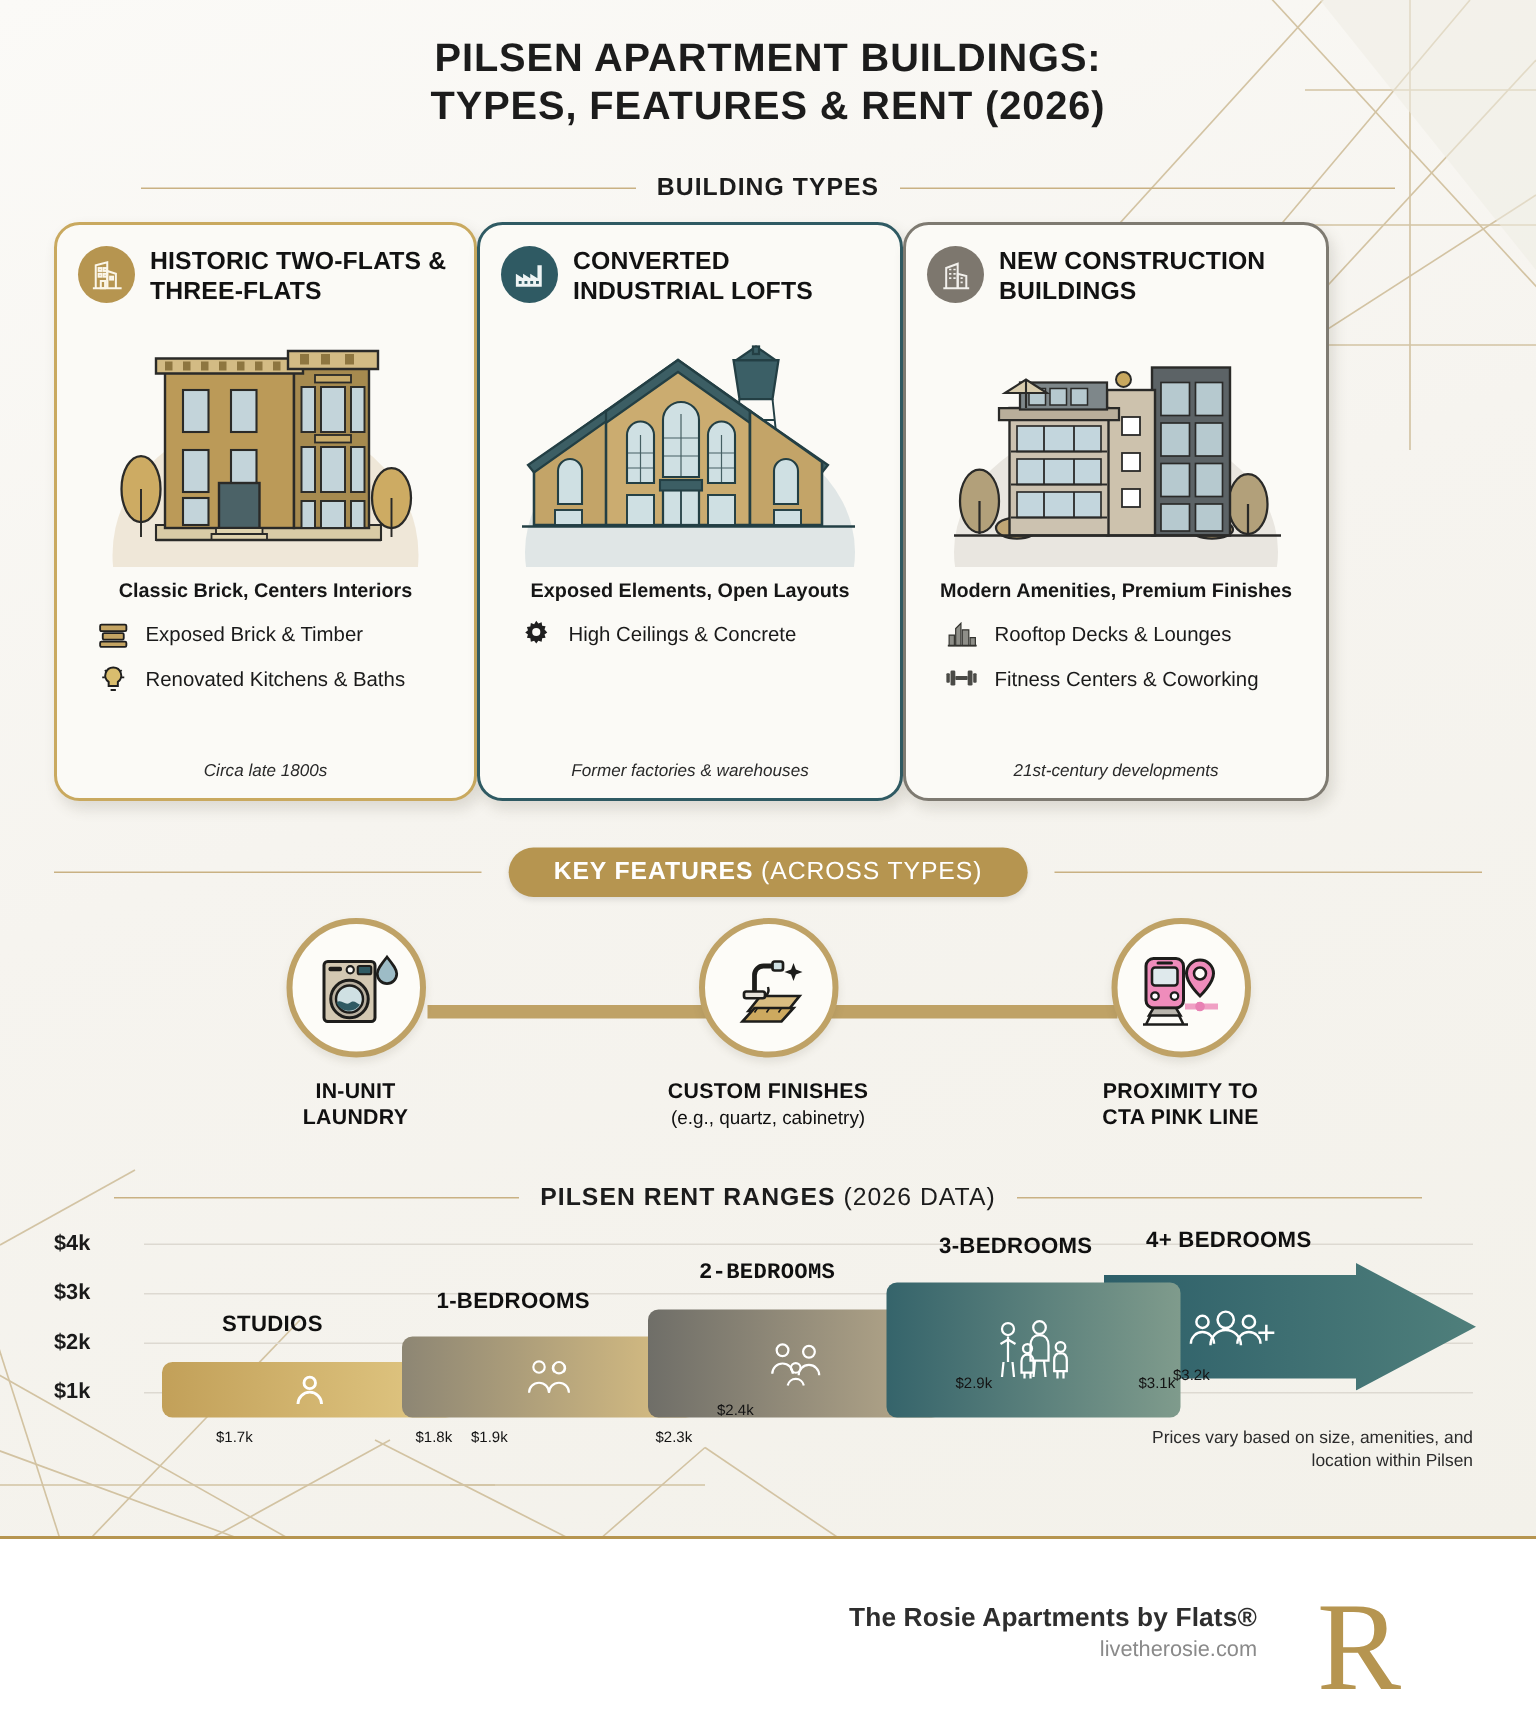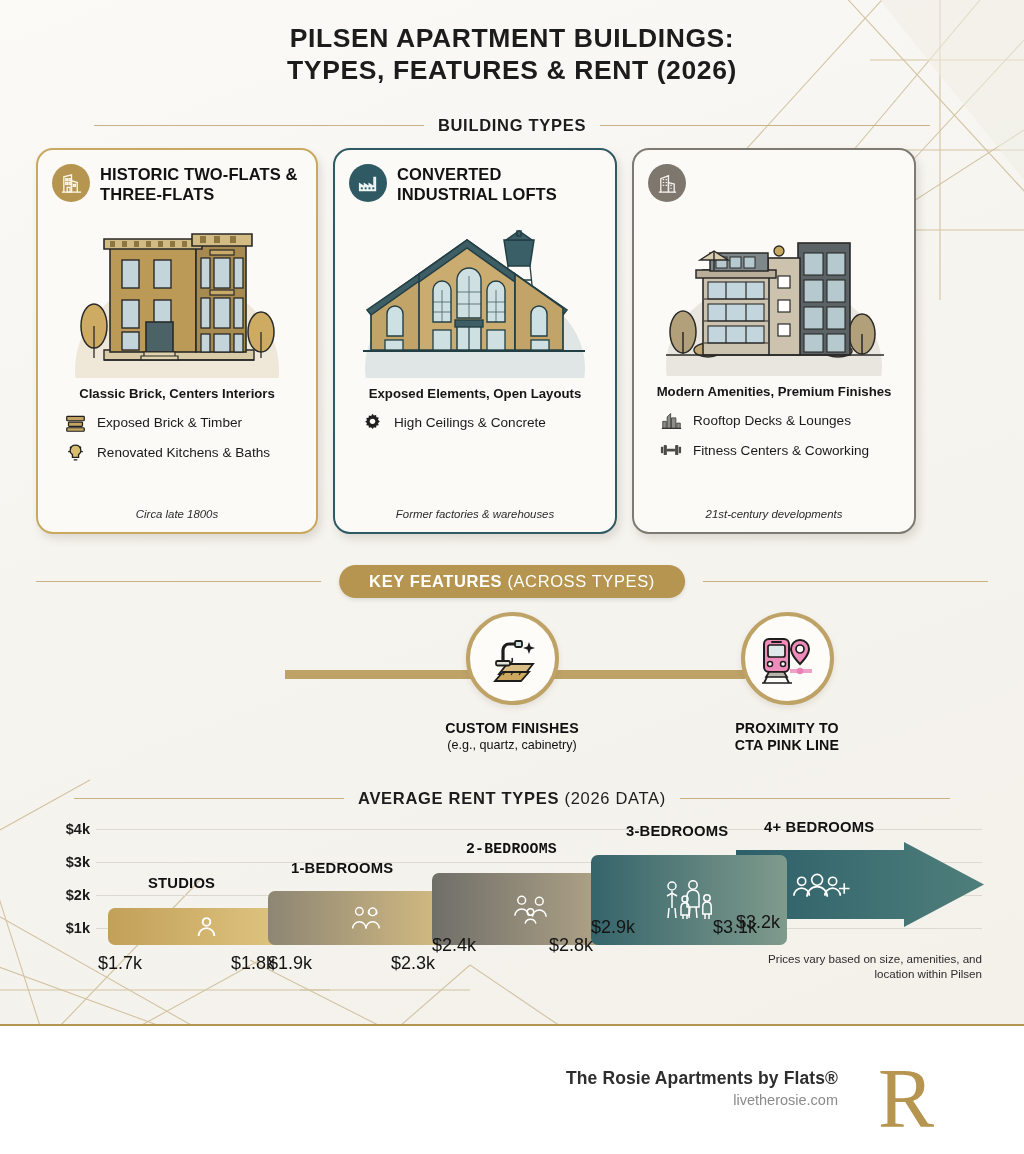--- a/index.html
+++ b/index.html
@@ -21,21 +21,21 @@
   .title-wrap { position:absolute; left:0; top:22px; width:1024px; text-align:center; }
   .title-line { font-size:26.5px; font-weight:bold; letter-spacing:0.6px; color:#1c1c1c; line-height:32px; }
 
   
   .sec-head { position:absolute; width:1024px; display:flex; align-items:center; justify-content:center; gap:14px; }
   .sec-head .rule { flex:1 1 auto; height:1px; background:#c9b183; max-width:330px; }
   .sec-head .txt { font-size:16.5px; font-weight:bold; letter-spacing:0.7px; color:#1c1c1c; white-space:nowrap; }
   .sec-head .txt .sub { font-weight:normal; }
 
   
-  .cards { position:absolute; left:36px; top:148px; width:793px; height:386px; display:flex; gap:15px; }
+  .cards { position:absolute; left:36px; top:148px; width:793px; height:386px; display:flex; }
   .card {
     position:relative; flex:1 1 0; background:#fbfaf6;
     border-radius:17px; padding:14px 14px 10px 14px;
     box-shadow: 3px 5px 9px rgba(90,80,60,0.16);
     display:flex; flex-direction:column;
   }
   .card.c1 { border:2.2px solid #c9a95f; }
   .card.c2 { border:2.2px solid #2f5a63; }
   .card.c3 { border:2.2px solid #7e7a71; }
 
@@ -77,26 +77,26 @@
     box-shadow:0 3px 6px rgba(90,80,60,0.12); position:relative; z-index:2;
   }
   .kf-label { margin-top:15px; font-size:14.2px; font-weight:bold; line-height:17px; color:#101010; letter-spacing:0.2px; }
   .kf-note { font-size:12.6px; font-weight:normal; letter-spacing:0; }
 
   
   .chart-head { top:789px; }
   .chart-head .rule { max-width:270px; }
   .chart { position:absolute; left:36px; top:815px; width:952px; height:180px; }
   .grid-line { position:absolute; left:60px; right:6px; height:1px; background:#ddd9d1; }
-  .y-lab { position:absolute; left:0; width:54px; text-align:right; font-size:14.5px; font-weight:bold; color:#1a1a1a; }
+  .y-lab { position:absolute; left:0; width:54px; font-size:14.5px; font-weight:bold; color:#1a1a1a; }
   .bars { position:absolute; left:0; top:0; width:952px; height:160px; }
   .bar { position:absolute; border-radius:7px; overflow:hidden; }
   .bar .ico { position:absolute; left:0; right:0; top:50%; transform:translateY(-50%); display:flex; justify-content:center; }
   .cat-lab { position:absolute; font-size:14.8px; font-weight:bold; color:#101010; letter-spacing:0.2px; white-space:nowrap; }
-  .val-lab { position:absolute; font-size:18px; color:#141414; white-space:nowrap; }
+  .val-lab { position:absolute; font-size:10px; color:#141414; white-space:nowrap;padding-left:46px; }
   .arrow-head { position:absolute; }
   .disclaimer { position:absolute; right:6px; top:137px; width:230px; text-align:right; font-size:11.6px; line-height:14.5px; color:#2b2b2b; }
 
   
   .footer { position:absolute; left:0; top:1029px; width:956px; height:125px; background:#fff; }
   .f-text { position:absolute; right:118px; top:39px; text-align:right; }
   .f-name { font-size:17.5px; font-weight:bold; color:#2e2e2e; letter-spacing:0.1px; }
   .f-url { font-size:14.5px; color:#8a8a8a; margin-top:3px; }
   .f-logo { position:absolute; right:22px; top:28px; font-size:84px; line-height:84px; font-family:"Liberation Serif", serif; color:#b69550; font-weight:normal; }
 </style>
@@ -327,20 +327,21 @@
       <div class="card-head">
         <div class="badge b3">
           <svg width="23" height="23" viewBox="0 0 24 24" fill="none" stroke="#f2f0ec" stroke-width="1.4">
             <path d="M5 21V7l8-3v17"></path>
               <path d="M13 21V11l6 1.5V21"></path>
             <path d="M7 8h1.6M10 8h1.6M7 11h1.6M10 11h1.6M7 14h1.6M10 14h1.6" stroke-width="1.2"></path>
             <path d="M15 14h1.5M15 17h1.5" stroke-width="1.2"></path>
             <path d="M3 21h18"></path>
           </svg>
         </div>
+        <div class="card-title">NEW CONSTRUCTION BUILDINGS</div>
       </div>
 
       <div class="illo">
         <svg width="252" height="168" viewBox="0 0 252 168">
           <ellipse cx="126" cy="158" rx="108" ry="86" fill="#e9e6e0"></ellipse>
           <g stroke="#2a2a28" stroke-width="1.5" fill="#b2a07a">
             <ellipse cx="35" cy="124" rx="13" ry="21"></ellipse>
               <path d="M35 124v22"></path>
             <ellipse cx="214" cy="126" rx="13" ry="20"></ellipse>
               <path d="M214 126v20"></path>
@@ -428,20 +429,38 @@
   <div class="kf-rule l"></div>
   <div class="kf-rule r"></div>
   <div class="kf-pill">
     <span>KEY FEATURES </span><span class="sub">(ACROSS TYPES)</span>
   </div>
 
   <div class="kf-row">
     <div class="kf-connector" style="left:285px; width:235px;"></div>
     <div class="kf-connector" style="left:510px; width:235px;"></div>
 
+    <div class="kf-item" style="left:142px;">
+      <div class="kf-circle">
+        <svg width="62" height="62" viewBox="0 0 62 62">
+          <rect x="10" y="13" width="34" height="40" rx="2.5" fill="#d3c8b2" stroke="#1d1d1b" stroke-width="2"></rect>
+          <rect x="13" y="16.5" width="9" height="3" rx="1.2" fill="#1d1d1b"></rect>
+          <circle cx="27.5" cy="18.5" r="2.4" fill="#fbfaf6" stroke="#1d1d1b" stroke-width="1.4"></circle>
+          <rect x="32.5" y="16" width="9" height="5.5" rx="1.2" fill="#2f5a63" stroke="#1d1d1b" stroke-width="1.4"></rect>
+          <circle cx="27" cy="38" r="12.5" fill="#b9b0a0" stroke="#1d1d1b" stroke-width="2"></circle>
+          <circle cx="27" cy="38" r="9" fill="#cfe0e3" stroke="#1d1d1b" stroke-width="1.6"></circle>
+          <path d="M18.3 40.5c3.5-3.2 5.6 2.5 9 0 2.8-2.1 4.4 0.4 6.7 1.4a9 9 0 0 1-15.7-1.4z" fill="#2f5a63"></path>
+          <path d="M52 10c4.5 5.6 6.5 8.4 6.5 11.2a6.5 6.5 0 0 1-13 0C45.5 18.4 47.5 15.6 52 10z" fill="#9dbcc6" stroke="#1d1d1b" stroke-width="1.8"></path>
+        </svg>
+      </div>
+      <div class="kf-label">
+        <div>IN-UNIT</div>
+        <div>LAUNDRY</div>
+      </div>
+    </div>
 
     <div class="kf-item" style="left:692px;">
       <div class="kf-circle">
         <svg width="62" height="62" viewBox="0 0 62 62">
           <path d="M34 43h22" stroke="#f0a0c4" stroke-width="4"></path>
           <path d="M42 40l5 3-5 3z" fill="#e882b4"></path>
           <circle cx="44" cy="43" r="3.2" fill="#e882b4"></circle>
           <rect x="8" y="11" width="25" height="33" rx="5" fill="#ef8cbb" stroke="#1d1d1b" stroke-width="2"></rect>
           <rect x="12" y="17" width="17" height="12" rx="2" fill="#dfe9ec" stroke="#1d1d1b" stroke-width="1.7"></rect>
           <rect x="15" y="13" width="11" height="2" rx="1" fill="#1d1d1b"></rect>
@@ -475,21 +494,21 @@
       <div class="kf-label">
         <div>CUSTOM FINISHES</div>
         <div class="kf-note">(e.g., quartz, cabinetry)</div>
       </div>
     </div>
   </div>
 
   <div class="sec-head chart-head">
     <div class="rule"></div>
     <div class="txt">
-      <span>AVERAGE RENT TYPES </span><span class="sub">(2026 DATA)</span>
+      <span>PILSEN RENT RANGES </span><span class="sub">(2026 DATA)</span>
     </div>
     <div class="rule"></div>
   </div>
 
   <div class="chart">
 
     <div class="grid-line" style="top:14px;"></div>
     <div class="grid-line" style="top:47px;"></div>
     <div class="grid-line" style="top:80px;"></div>
     <div class="grid-line" style="top:113px;"></div>

